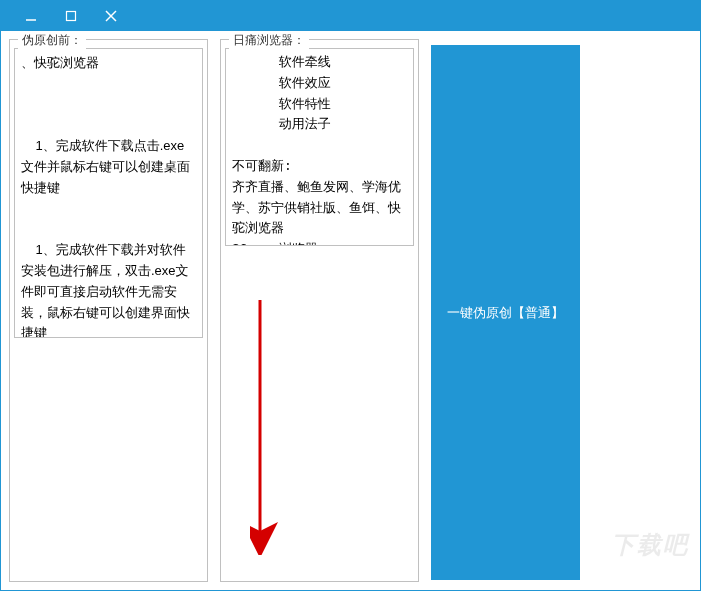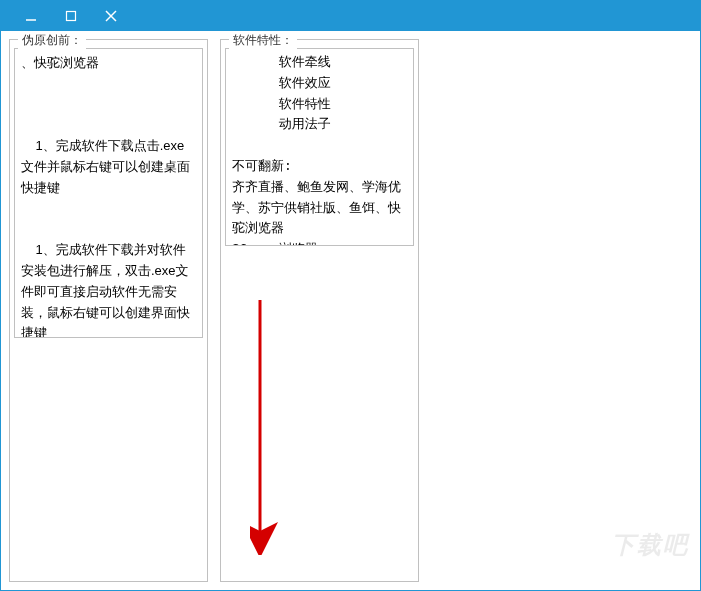--- a/index.html
+++ b/index.html
@@ -62,36 +62,37 @@
     1、完成软件下载点击.exe文件并鼠标右键可以创建桌面快捷键
 
 
     1、完成软件下载并对软件安装包进行解压，双击.exe文件即可直接启动软件无需安装，鼠标右键可以创建界面快捷键
 
 
     1、完成软件下载后点击.exe文件并鼠标右键可以创建软件桌面快捷键</textarea>
     </div>
 
     <div class="fieldset">
-      <span class="legend">软件特性：</span>
+      <span class="legend">日痛浏览器：</span>
       <textarea class="textarea ta-after" style="">      软件牵线
       软件效应
       软件特性
       动用法子
 
 不可翻新:
 齐齐直播、鲍鱼发网、学海优学、苏宁供销社版、鱼饵、快驼浏览器
 SGreen浏览器
 、机膀子浏览器
 、Tenta浏览器
 Mint浏览器
   日痛浏览器</textarea>
     </div>
 
     <div class="button-row">
+      <button class="action-btn">一键伪原创【普通】</button>
     </div>
 
   </div>
 </div>
 
 <svg class="arrow" width="50" height="260">
   <defs>
     <marker id="ah" markerWidth="12" markerHeight="12" refX="6" refY="6" orient="auto">
       <path d="M0,0 L12,6 L0,12 L3,6 Z" fill="#d40000"></path>
     </marker>

